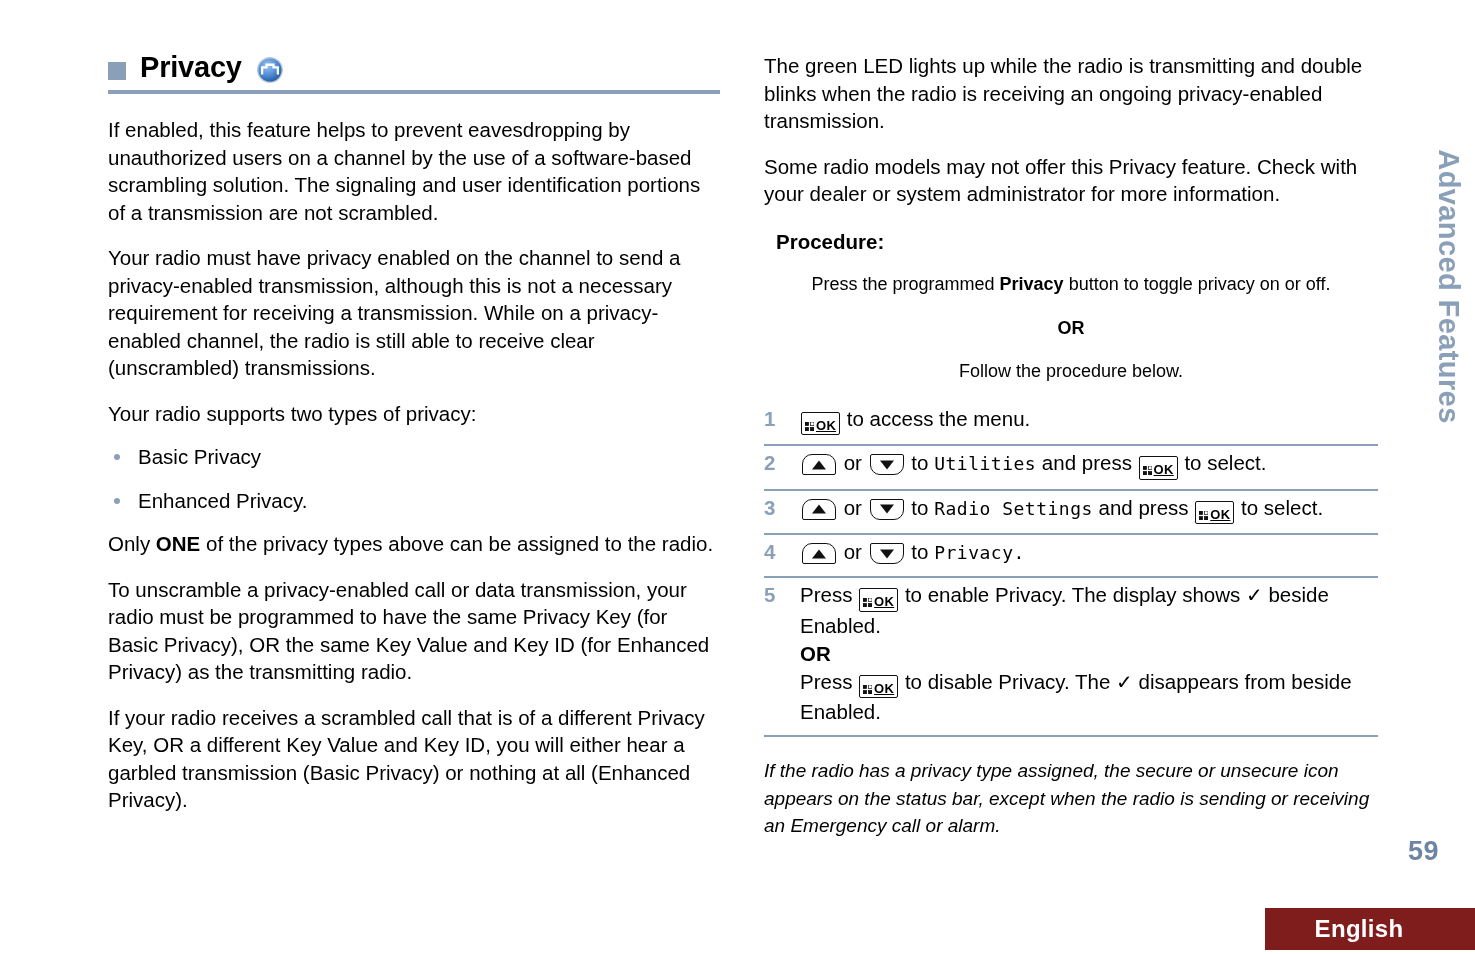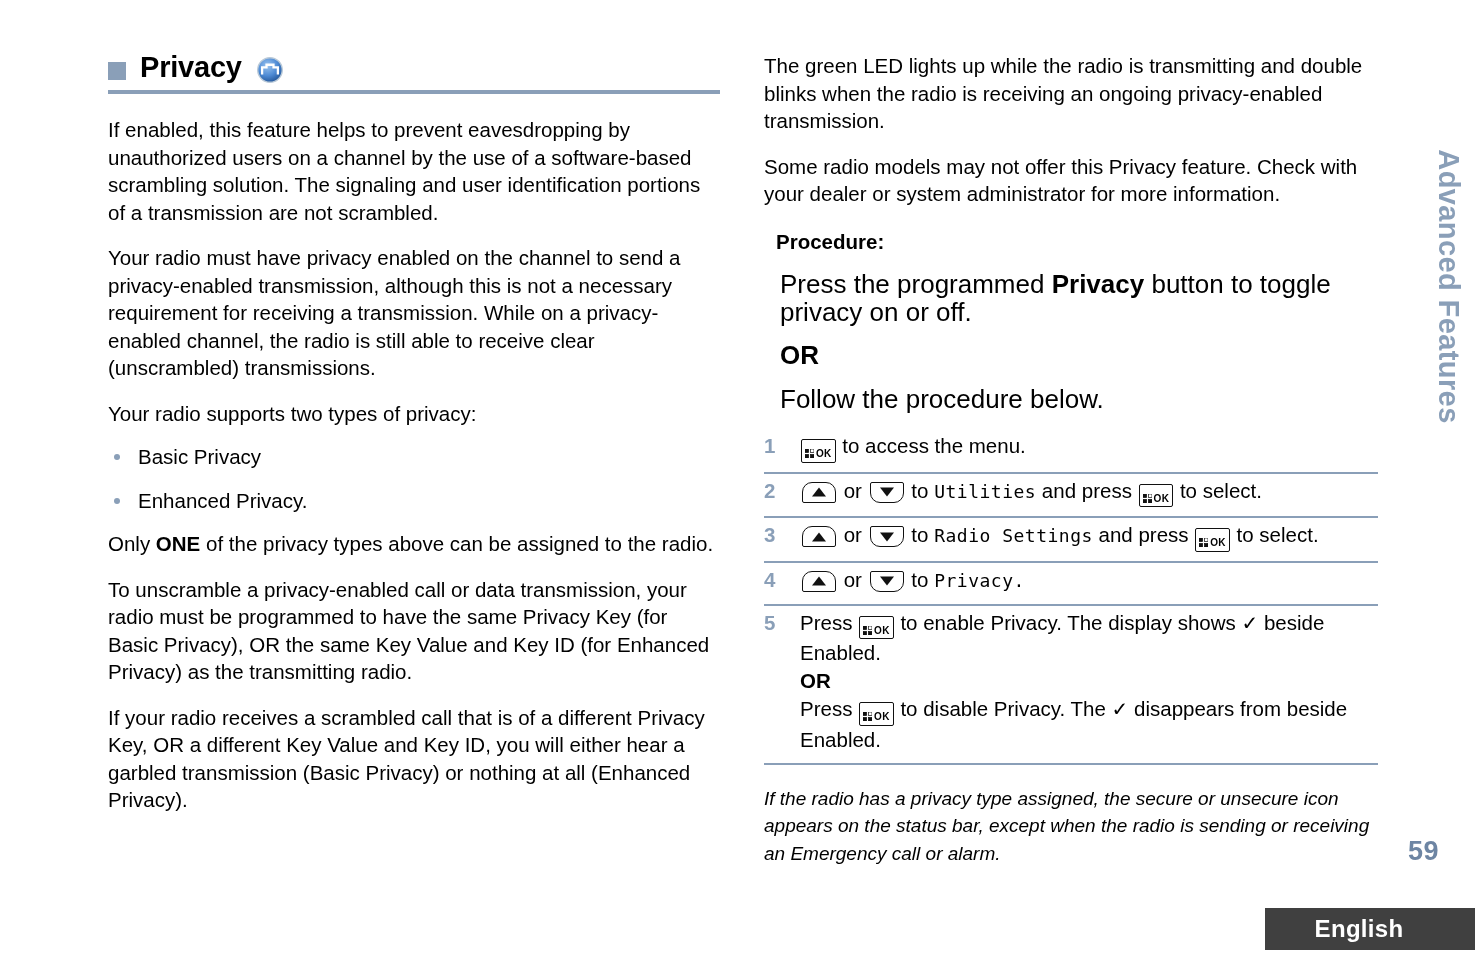--- a/index.html
+++ b/index.html
@@ -91,23 +91,24 @@
   .note-label { font-weight: bold; flex: 0 0 82px; }
   .note-body { flex: 1; }
 
   .proc-label {
     font-size: 20.5px;
     line-height: 27.5px;
     font-weight: bold;
     margin: 12px;
   }
   p.run {
-    font-size: 26px;
+    font-size: 18px;
     line-height: 27.5px;
     margin: 16px;
+    text-align: center;
   }
 
   
   ol.steps { list-style: none; margin: 4px 0 0 0; padding: 0; }
   ol.steps > li {
     display: flex;
     align-items: flex-start;
     border-bottom: 2px solid #8a9fb8;
     padding: 3px 0 9px 0;
   }
@@ -137,23 +138,24 @@
     margin: 0 1px;
   }
   .key-ok .grid {
     display: inline-block;
     width: 9px; height: 9px;
     vertical-align: -1px;
     margin-right: 2px;
   }
   .key-ok .ok-txt {
     font-family: "Liberation Sans", sans-serif;
-    font-size: 10px;
+    font-size: 13px;
     font-weight: bold;
     letter-spacing: 0.3px;
+    text-decoration: underline;
   }
 
   .key-arrow {
     display: inline-block;
     vertical-align: -5px;
     width: 34px; height: 21px;
     border: 1.6px solid #111;
     background: #fff;
     position: relative;
     margin: 0 2px;
@@ -225,21 +227,21 @@
     font-weight: bold;
     color: #6d85a3;
     letter-spacing: 0.5px;
   }
   .lang-bar {
     position: absolute;
     left: 1265px;
     top: 908px;
     width: 210px;
     height: 42px;
-    background: #404040;
+    background: #7f1d1d;
     display: flex;
     align-items: center;
     justify-content: center;
   }
   .lang-bar span {
     color: #ffffff;
     font-size: 24px;
     font-weight: bold;
     letter-spacing: 0.3px;
     margin-right: 22px;

